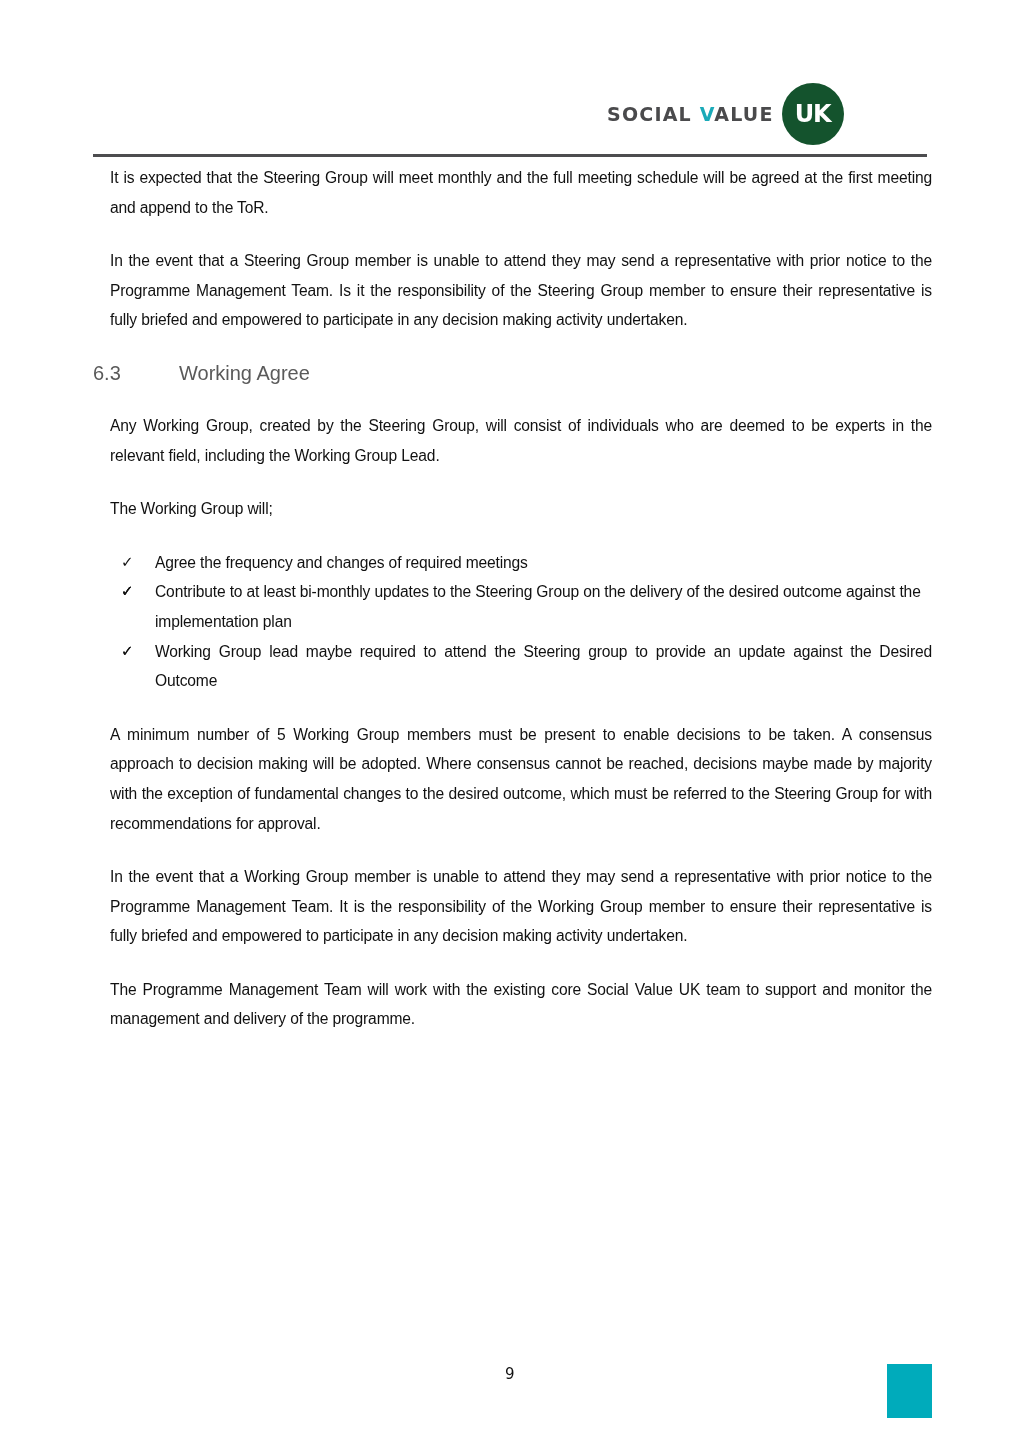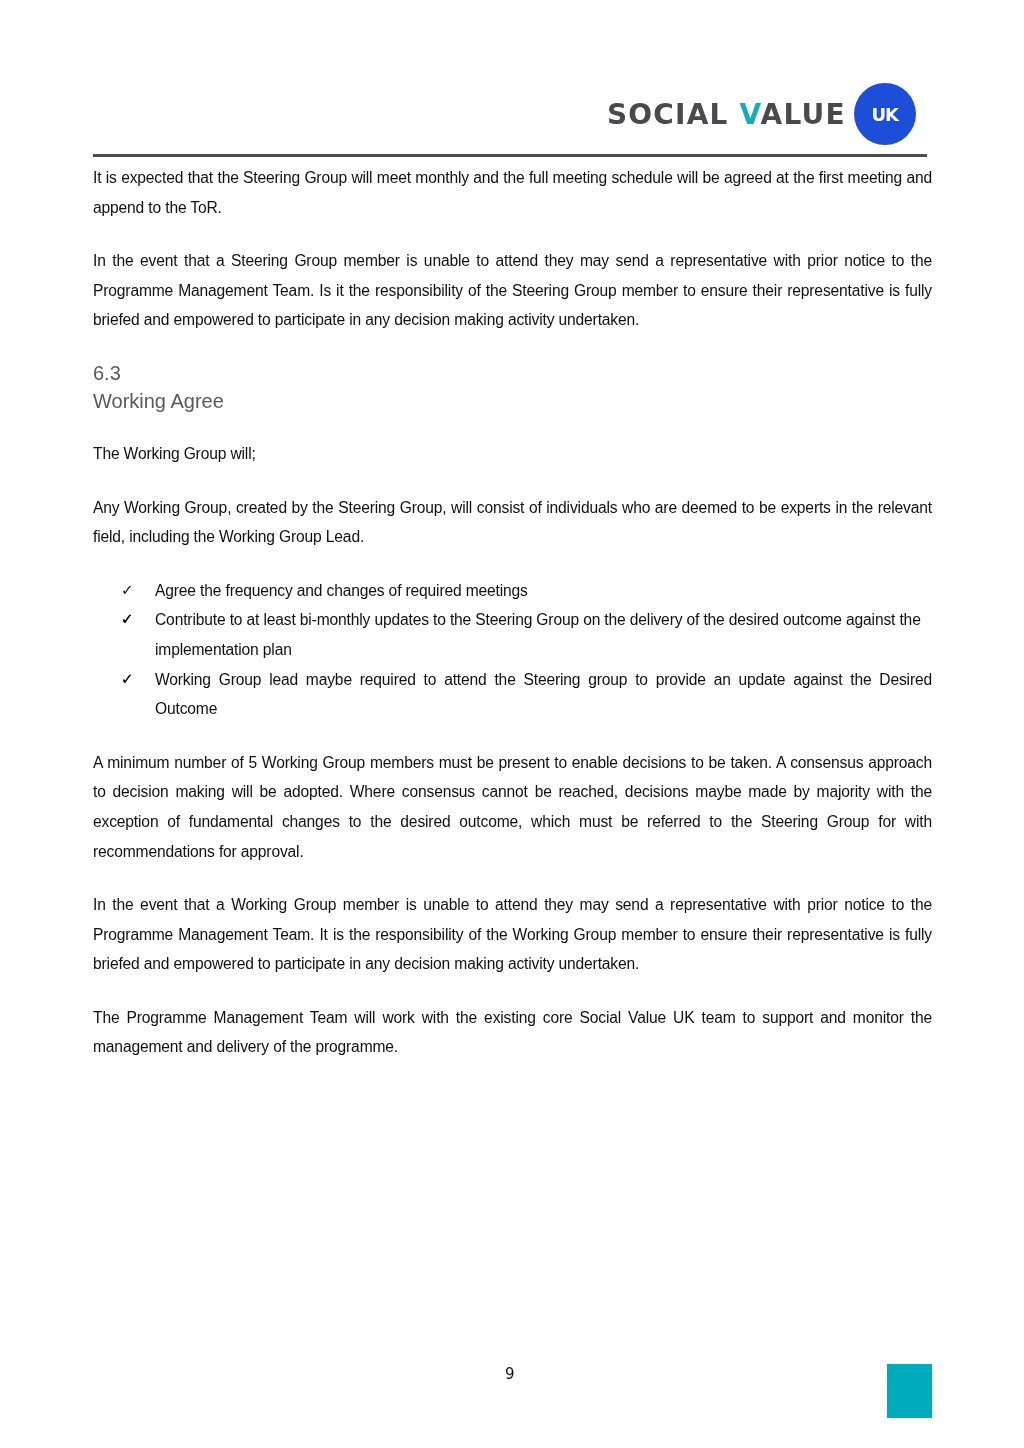--- a/index.html
+++ b/index.html
@@ -19,35 +19,35 @@
       position: absolute;
       left: 607px;
       top: 84px;
       height: 60px;
       display: flex;
       align-items: center;
     }
     .logo-text {
       font-family: "DejaVu Sans", sans-serif;
       font-weight: bold;
-      font-size: 28px;
+      font-size: 19px;
       letter-spacing: 1.2px;
       color: #4a4a4c;
       white-space: nowrap;
     }
     .logo-text .v { color: #1aaab8; }
     .logo-circle {
       width: 62px;
       height: 62px;
       border-radius: 50%;
-      background: #1d4ed8;
+      background: #14532d;
       color: #ffffff;
       font-family: "DejaVu Sans", sans-serif;
       font-weight: bold;
-      font-size: 18px;
+      font-size: 24px;
       display: flex;
       align-items: center;
       justify-content: center;
       margin-left: 8px;
       letter-spacing: -1px;
     }
     .header-rule {
       position: absolute;
       left: 93px;
       top: 154px;
@@ -57,33 +57,32 @@
     }
     .content {
       position: absolute;
       left: 93px;
       top: 163px;
       width: 839px;
     }
     .p {
       font-size: 15.6px;
       line-height: 29.6px;
-      margin: 0 0 24px 0;
+      margin: 0 0 24px 17px;
       text-align: justify;
       letter-spacing: -0.15px;
     }
     .p.left { text-align: left; }
     h2 {
       font-weight: normal;
       font-size: 20px;
       color: #5a5a5a;
       margin: 0 0 24px 0;
       display: flex;
       line-height: 28px;
-      flex-direction: column;
     }
     h2 .num { width: 86px; display: inline-block; }
     ul.checks {
       list-style: none;
       margin: 0 0 24px 0;
       padding: 0;
     }
     ul.checks li {
       position: relative;
       padding-left: 62px;
@@ -126,22 +125,22 @@
 <div class="header-rule"></div>
 
 <div class="content">
   <p class="p">It is expected that the Steering Group will meet monthly and the full meeting schedule will be agreed at the first meeting and append to the ToR.</p>
   <p class="p">In the event that a Steering Group member is unable to attend they may send a representative with prior notice to the Programme Management Team.  Is it the responsibility of the Steering Group member to ensure their representative is fully briefed and empowered to participate in any decision making activity undertaken.</p>
 
   <h2>
     <span class="num">6.3</span>
     <span>Working Agree</span>
   </h2>
+  <p class="p">Any Working Group, created by the Steering Group, will consist of individuals who are deemed to be experts in the relevant field, including the Working Group Lead.</p>
   <p class="p left">The Working Group will;</p>
-  <p class="p">Any Working Group, created by the Steering Group, will consist of individuals who are deemed to be experts in the relevant field, including the Working Group Lead.</p>
 
   <ul class="checks">
     <li><span class="check">✓</span><span>Agree the frequency and changes of required meetings</span></li>
     <li><span class="check">✓</span></li>
     <li><span class="check">✓</span></li>
     <li style="text-align:left"><span class="check">✓</span><span>Contribute to at least bi-monthly updates to the Steering Group on the delivery of the desired outcome against the implementation plan</span></li>
     <li><span class="check">✓</span></li>
     <li><span class="check">✓</span><span>Working Group lead maybe required to attend the Steering group to provide an update against the Desired Outcome</span></li>
   </ul>
 

